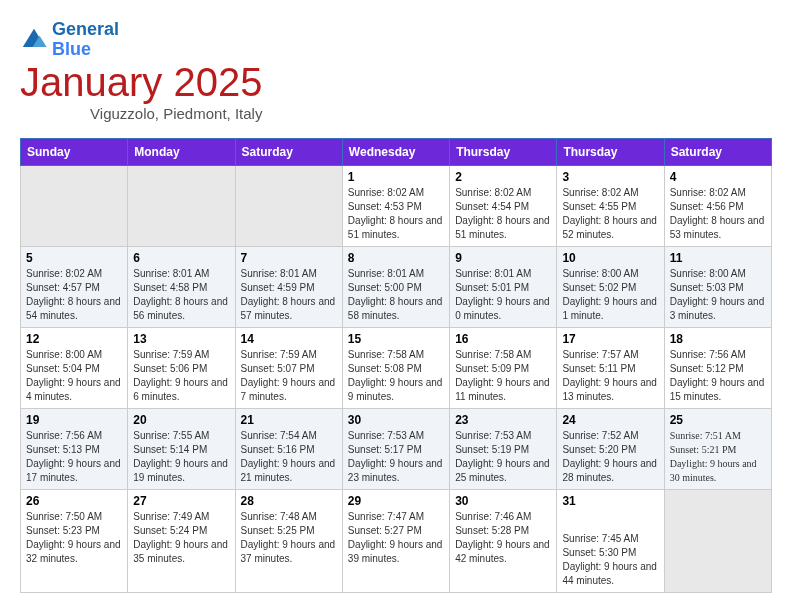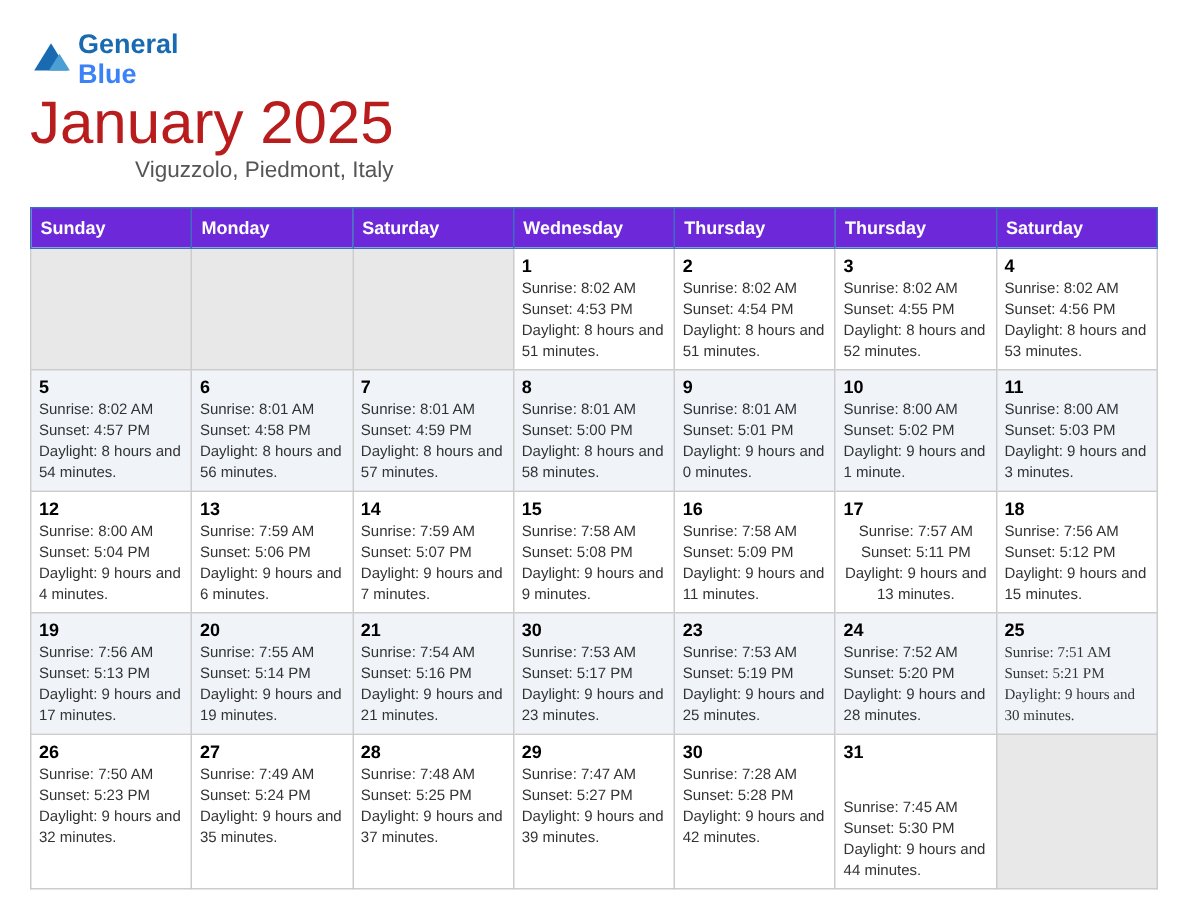--- a/index.html
+++ b/index.html
@@ -226,21 +226,21 @@
 Daylight: 9 hours and 9 minutes.</div>
         </td>
         <td>
           <span class="day-num">16</span>
           <div class="day-info" style="white-space: pre-line;">Sunrise: 7:58 AM
 Sunset: 5:09 PM
 Daylight: 9 hours and 11 minutes.</div>
         </td>
         <td>
           <span class="day-num">17</span>
-          <div class="day-info" style="white-space: pre-line; text-align: center;">Sunrise: 7:57 AM
+          <div class="day-info" style="white-space: pre-line;">Sunrise: 7:57 AM
 Sunset: 5:11 PM
 Daylight: 9 hours and 13 minutes.</div>
         </td>
         <td>
           <span class="day-num">18</span>
           <div class="day-info" style="white-space: pre-line;">Sunrise: 7:56 AM
 Sunset: 5:12 PM
 Daylight: 9 hours and 15 minutes.</div>
         </td>
       </tr>
@@ -308,21 +308,21 @@
 Daylight: 9 hours and 37 minutes.</div>
         </td>
         <td>
           <span class="day-num">29</span>
           <div class="day-info" style="white-space: pre-line;">Sunrise: 7:47 AM
 Sunset: 5:27 PM
 Daylight: 9 hours and 39 minutes.</div>
         </td>
         <td>
           <span class="day-num">30</span>
-          <div class="day-info" style="white-space: pre-line;">Sunrise: 7:28 AM
+          <div class="day-info" style="white-space: pre-line;">Sunrise: 7:46 AM
 Sunset: 5:28 PM
 Daylight: 9 hours and 42 minutes.</div>
         </td>
         <td>
           <span class="day-num">31</span>
           <div class="day-info" style="white-space: pre-line; margin-top: 24px;">Sunrise: 7:45 AM
 Sunset: 5:30 PM
 Daylight: 9 hours and 44 minutes.</div>
         </td>
         <td class="empty-cell"></td>

